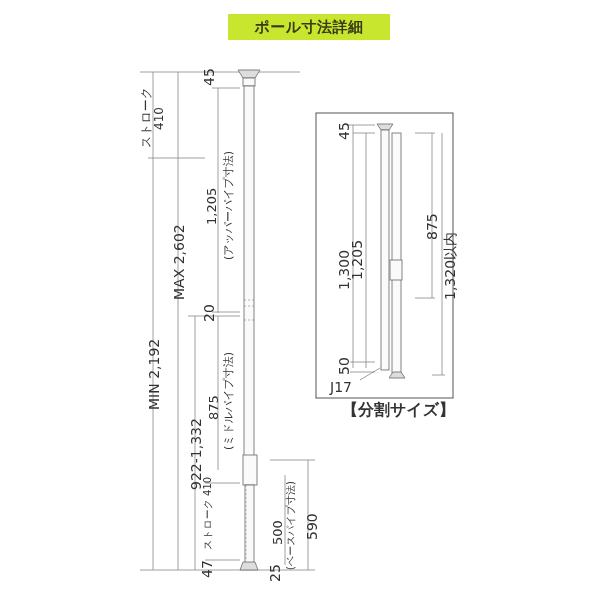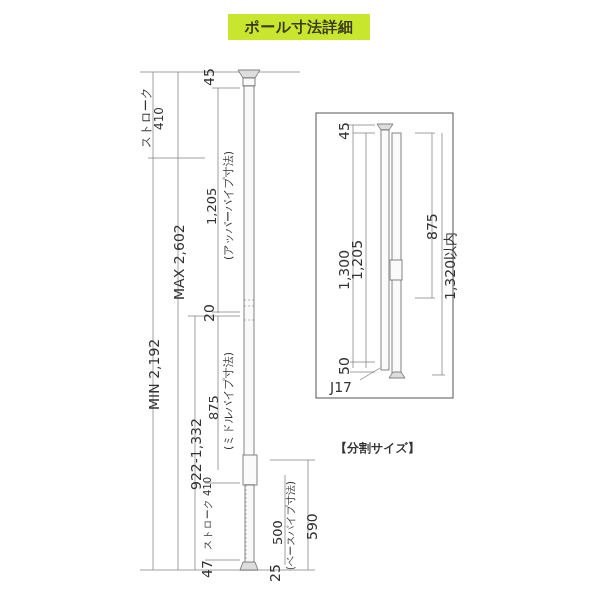--- a/index.html
+++ b/index.html
@@ -1,21 +1,21 @@
 <!DOCTYPE html>
 <html><head>
 <meta charset="utf-8">
 <style>
   html, body { margin: 0; padding: 0; background: #ffffff; }
   body { width: 600px; height: 600px; position: relative; overflow: hidden; font-family: "DejaVu Sans", sans-serif; color: #333; }
-  .title-badge { position: absolute; left: 228px; top: 14px; width: 142px; height: 26px; background: #c8e62d; display: flex; align-items: center; justify-content: center; }
+  .title-badge { position: absolute; left: 228px; top: 14px; width: 162px; height: 26px; background: #c8e62d; display: flex; align-items: center; justify-content: center; }
   .title-badge span { font-size: 15px; font-weight: bold; color: #3a3a1a; letter-spacing: 0.5px; }
   svg { position: absolute; left: 0; top: 0; }
   .vt { font-family: "DejaVu Sans", sans-serif; fill: #333; }
-  .caption { position: absolute; left: 335px; top: 400px; width: 120px; text-align: left; font-size: 12px; font-weight: bold; color: #333; margin-top: 40px; }
+  .caption { position: absolute; left: 335px; top: 400px; width: 120px; text-align: right; font-size: 16px; font-weight: bold; color: #333; }
 </style>
 </head>
 <body>
 
 <div class="title-badge">
   <span>ポール寸法詳細</span>
 </div>
 
 <svg width="600" height="600" viewBox="0 0 600 600">
   <g stroke="#888" stroke-width="0.8" fill="none">

